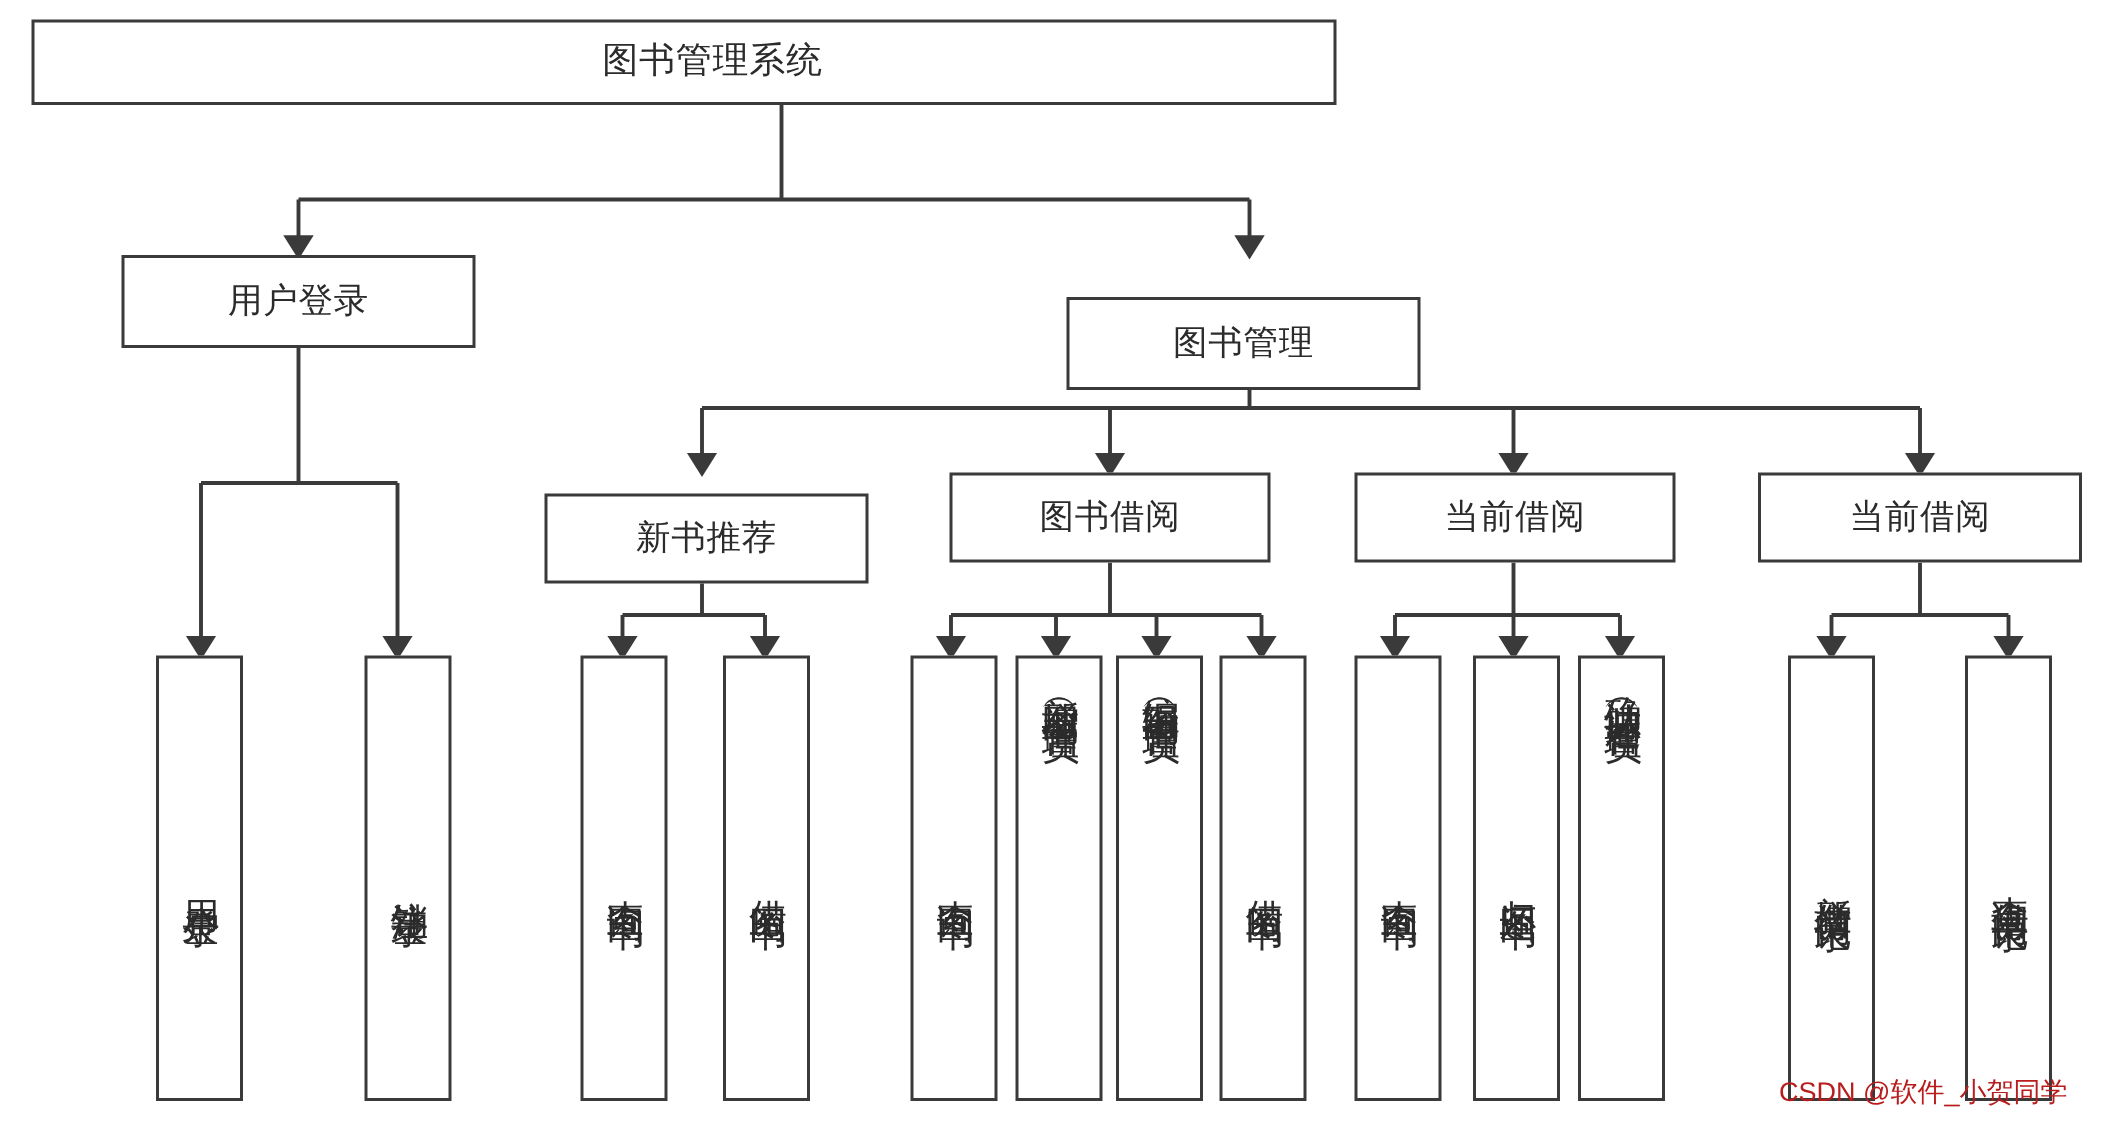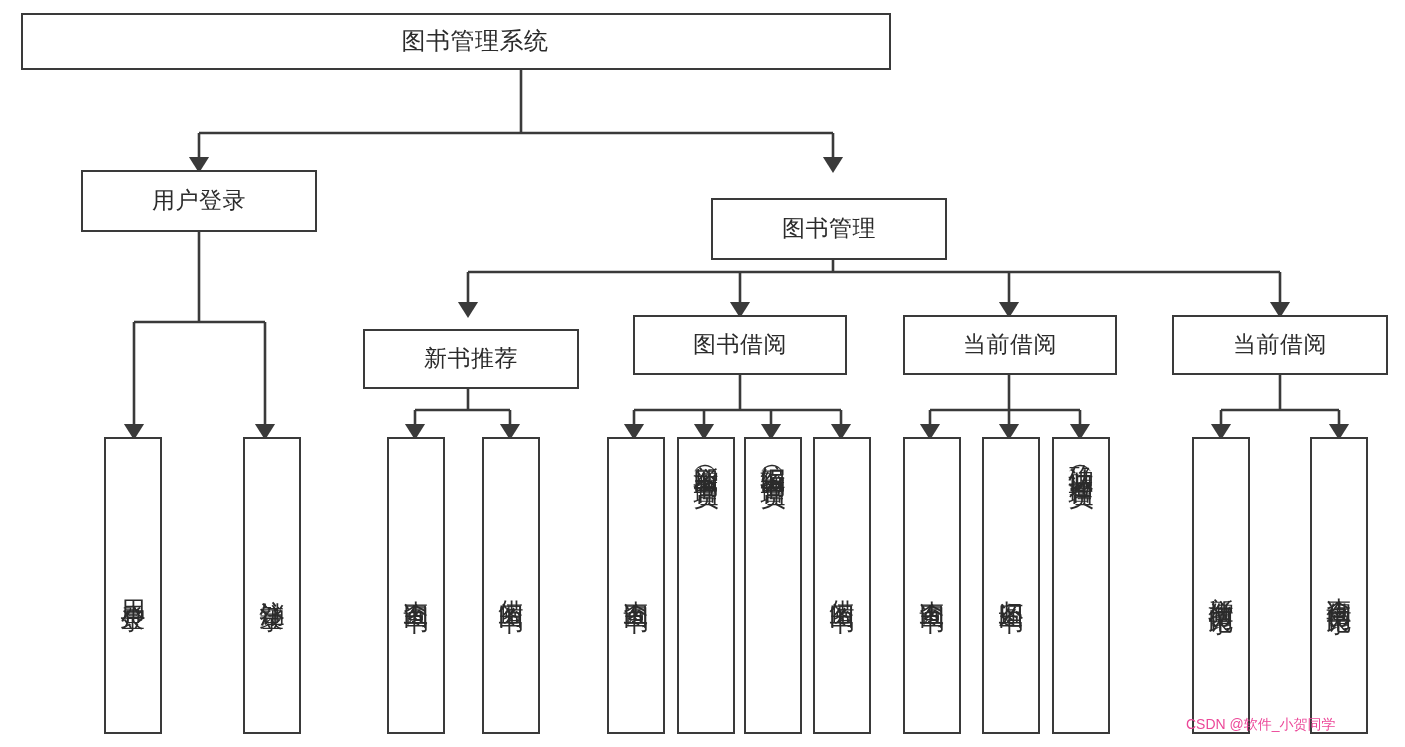--- a/index.html
+++ b/index.html
@@ -65,22 +65,22 @@
     white-space: nowrap;
   }
   .node.v.center {
     align-items: center;
     padding-top: 0;
   }
   .watermark {
     position: absolute;
     left: 1186px;
     top: 716px;
-    font-size: 14px;
-    color: #ec4899;
+    font-size: 18px;
+    color: #b91c1c;
     white-space: nowrap;
     z-index: 6;
     font-family: "Liberation Sans", "DejaVu Sans", sans-serif;
   }
 </style>
 </head>
 <body>
 
 <div id="canvas">
 

